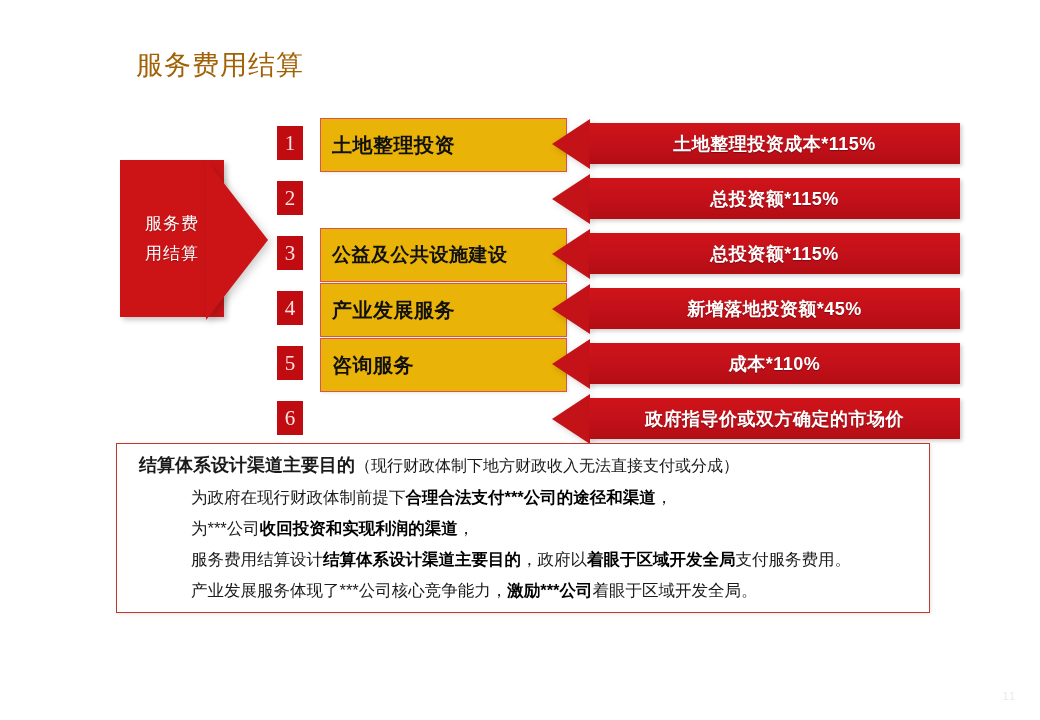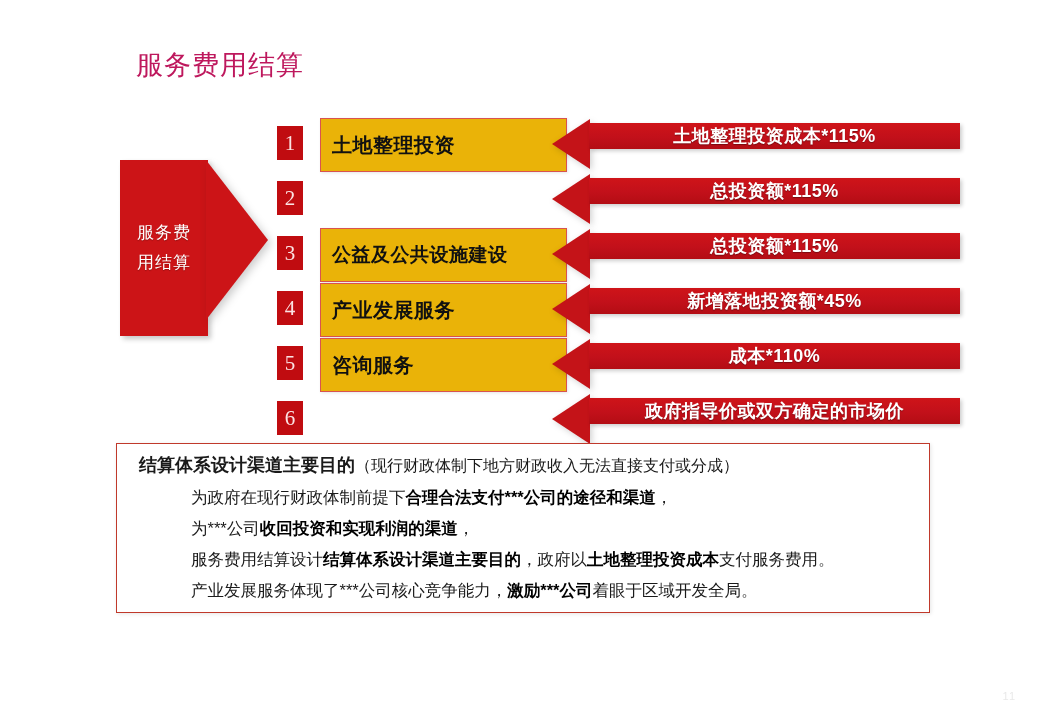--- a/index.html
+++ b/index.html
@@ -6,30 +6,31 @@
   body{
     width:1040px;height:720px;background:#ffffff;
     font-family:"Liberation Sans","DejaVu Sans",sans-serif;
     position:relative;overflow:hidden;
   }
   .slide{position:absolute;inset:0;}
 
   
   .slide-title{
     position:absolute;left:136px;top:48px;
-    font-size:27px;line-height:34px;color:#be185d;
+    font-size:27px;line-height:34px;color:#a16207;
     letter-spacing:1px;font-weight:400;
   }
 
   
   .left-arrow-wrap{position:absolute;left:120px;top:160px;width:150px;height:170px;}
   .left-arrow-box{
-    position:absolute;left:0;top:0;width:88px;height:176px;
+    position:absolute;left:0;top:0;width:88px;height:157px;
     background:#cc1417;
     box-shadow:3px 3px 5px rgba(0,0,0,.22);
+    padding-left:16px;
   }
   .left-arrow-box .lbl{
     position:absolute;left:0;right:0;top:50%;transform:translateY(-50%);
     text-align:center;color:#ffffff;font-size:17px;line-height:30px;
     font-weight:400;letter-spacing:1px;
     text-shadow:0 1px 1px rgba(0,0,0,.25);
   }
   .left-arrow-tri{
     position:absolute;left:86px;top:0;width:0;height:0;
     border-top:80px solid transparent;
@@ -63,21 +64,21 @@
   .banners{position:absolute;left:552px;top:118px;width:408px;}
   .banner{position:relative;height:52px;margin-bottom:3px;}
   .banner .tri{
     position:absolute;left:0;top:1px;width:0;height:0;
     border-top:25px solid transparent;
     border-bottom:25px solid transparent;
     border-right:38px solid #c41318;
     filter:drop-shadow(2px 2px 3px rgba(0,0,0,.18));
   }
   .banner .bar{
-    position:absolute;left:37px;right:0;top:5px;height:26px;
+    position:absolute;left:37px;right:0;top:5px;height:41px;
     background:linear-gradient(180deg,#cf1419 0%,#c2101a 55%,#b30d14 100%);
     box-shadow:2px 2px 4px rgba(0,0,0,.20);
   }
   .banner .bar .txt{
     position:absolute;left:0;right:0;top:50%;transform:translateY(-50%);
     text-align:center;color:#ffffff;font-size:18px;font-weight:bold;
     letter-spacing:.5px;white-space:nowrap;
     text-shadow:0 1px 1px rgba(0,0,0,.35);
   }
 
@@ -208,20 +209,20 @@
 
   </div>
 
   <div class="notebox">
     <div class="note-head">
       <span class="b">结算体系设计渠道主要目的</span><span class="n">（现行财政体制下地方财政收入无法直接支付或分成）</span>
     </div>
     <div class="note-lines" id="note-lines">
         <div class="note-line"><span>为政府在现行财政体制前提下</span><span class="hl">合理合法支付***公司的途径和渠道</span><span>，</span></div>
         <div class="note-line"><span>为***公司</span><span class="hl">收回投资和实现利润的渠道</span><span>，</span></div>
-        <div class="note-line"><span>服务费用结算设计</span><span class="hl">结算体系设计渠道主要目的</span><span>，政府以</span><span class="hl">土地整理投资成本</span><span>支付服务费用。</span></div>
+        <div class="note-line"><span>服务费用结算设计</span><span class="hl">结算体系设计渠道主要目的</span><span>，政府以</span><span class="hl">着眼于区域开发全局</span><span>支付服务费用。</span></div>
         <div class="note-line"><span>产业发展服务体现了***公司核心竞争能力，</span><span class="hl">激励***公司</span><span>着眼于区域开发全局。</span></div>
       </div>
   </div>
 
   <div class="pagenum">11</div>
 
 </div>
 
 </body></html>

